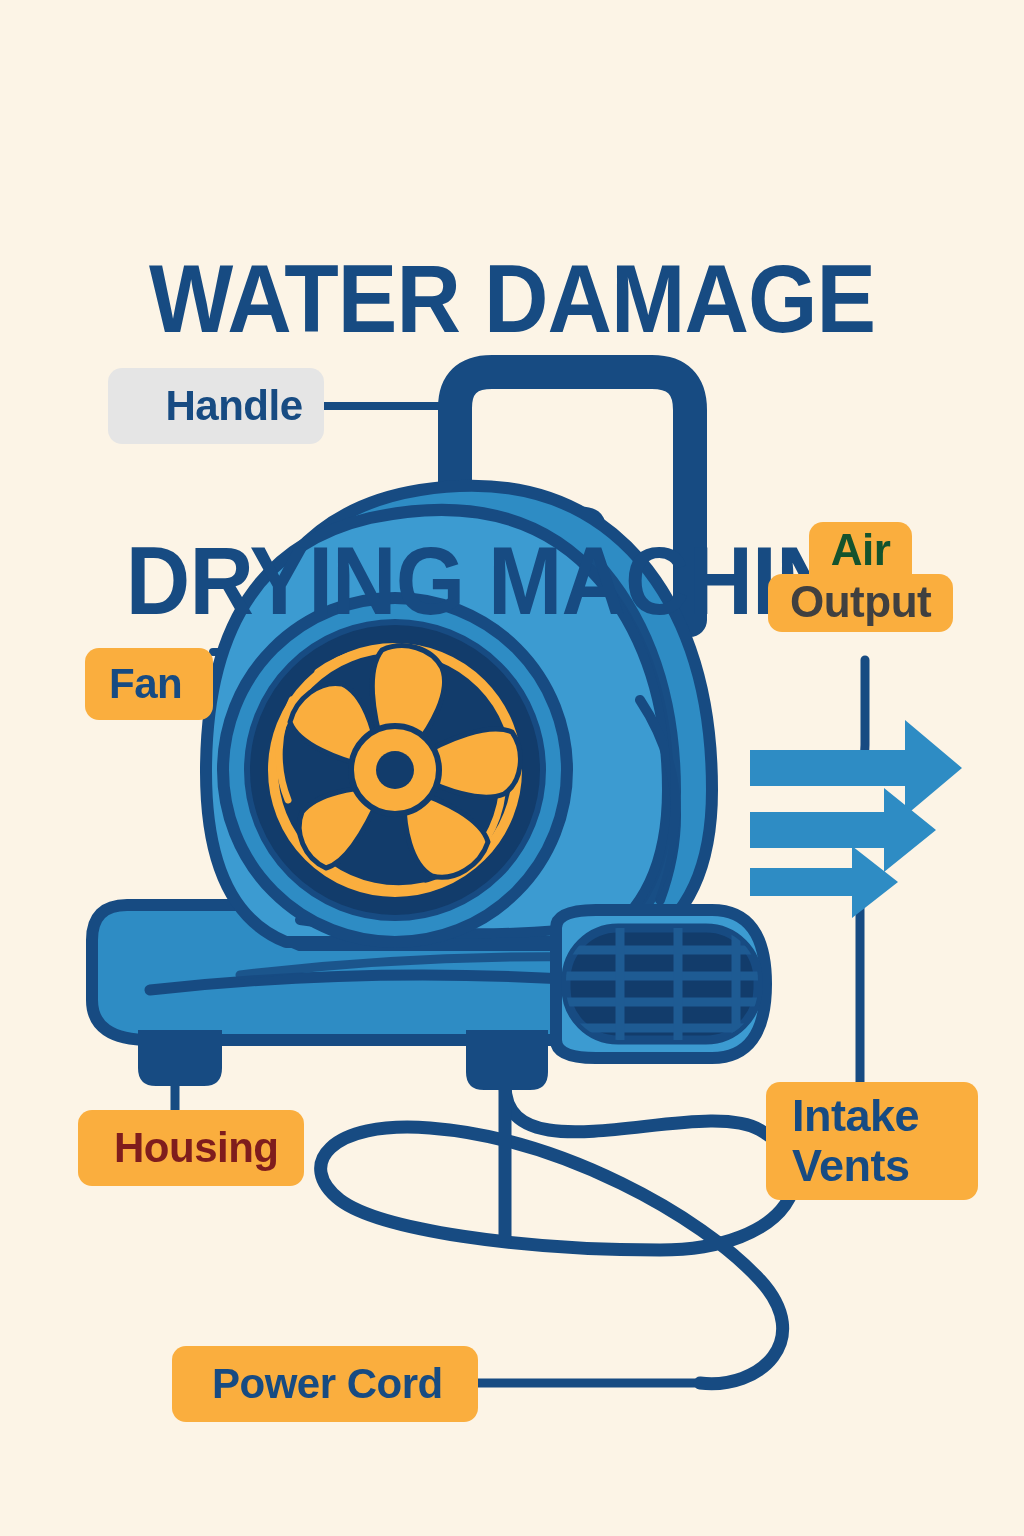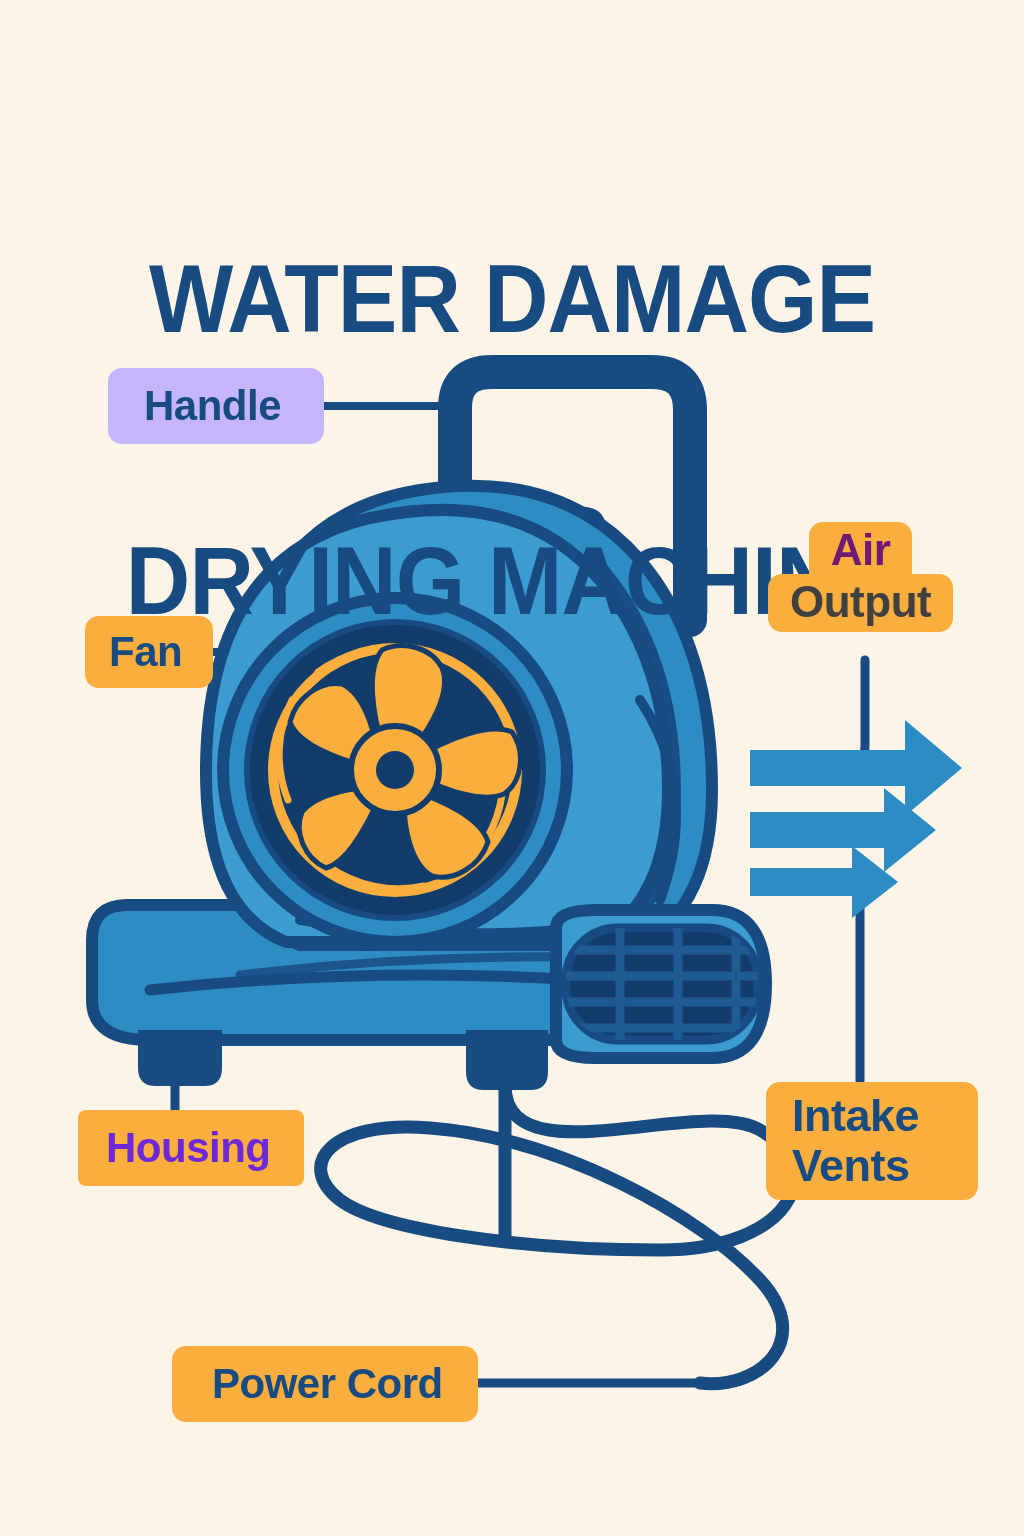--- a/index.html
+++ b/index.html
@@ -200,39 +200,39 @@
       <path d="M750 812 H884 V788 L936 830 L884 872 V848 H750 Z"></path>
       <path d="M750 868 H852 V846 L898 882 L852 918 V896 H750 Z"></path>
     </g>
   </svg>
 
   <div id="title" style="color: rgb(23, 75, 130);">
     <span class="tline">WATER DAMAGE</span>
     <span class="tline">DRYING MACHINE</span>
   </div>
 
-  <div class="chip" id="chip-handle" style="left: 108px; top: 368px; width: 216px; height: 76px; font-size: 42px; padding-left: 36px; background: #c4b5fd; color: rgb(23, 75, 130);">
+  <div class="chip" id="chip-handle" style="left: 108px; top: 368px; width: 216px; height: 76px; font-size: 42px; padding-left: 36px; background: #e5e5e5; color: rgb(23, 75, 130); justify-content: center;">
     <span class="ctext">Handle</span>
   </div>
 
-  <div class="chip" id="chip-fan" style="left: 85px; top: 616px; width: 128px; height: 72px; font-size: 42px; padding-left: 24px; background: rgb(250, 174, 62); color: rgb(23, 75, 130);">
+  <div class="chip" id="chip-fan" style="left: 85px; top: 648px; width: 128px; height: 72px; font-size: 42px; padding-left: 24px; background: rgb(250, 174, 62); color: rgb(23, 75, 130);">
     <span class="ctext">Fan</span>
   </div>
 
   <div class="chip-stack" id="chip-air-output" style="left:768px; top:522px; font-size:44px; line-height:1.18;">
-    <span class="sline l1" style="background: rgb(250, 174, 62); color: #701a75;">Air</span>
+    <span class="sline l1" style="background: rgb(250, 174, 62); color: #14532d;">Air</span>
     <span class="sline l2" style="background: rgb(250, 174, 62); color: #404040;">Output</span>
   </div>
 
   <div class="chip" id="chip-intake-vents" style="left: 766px; top: 1082px; width: 212px; height: 118px; font-size: 45px; padding-left: 26px; line-height: 1.12; background: rgb(250, 174, 62); color: rgb(23, 75, 130);">
     <span class="ctext">Intake
 Vents</span>
   </div>
 
-  <div class="chip" id="chip-housing" style="left: 78px; top: 1110px; width: 226px; height: 76px; font-size: 42px; padding-left: 28px; background: rgb(250, 174, 62); color: #6d28d9; border-radius: 8px;">
+  <div class="chip" id="chip-housing" style="left: 78px; top: 1110px; width: 226px; height: 76px; font-size: 42px; padding-left: 36px; background: rgb(250, 174, 62); color: #7f1d1d;">
     <span class="ctext">Housing</span>
   </div>
 
   <div class="chip" id="chip-power-cord" style="left: 172px; top: 1346px; width: 306px; height: 76px; font-size: 42px; padding-left: 40px; background: rgb(250, 174, 62); color: rgb(23, 75, 130);">
     <span class="ctext">Power Cord</span>
   </div>
 
 </div>
 
 </body></html>

